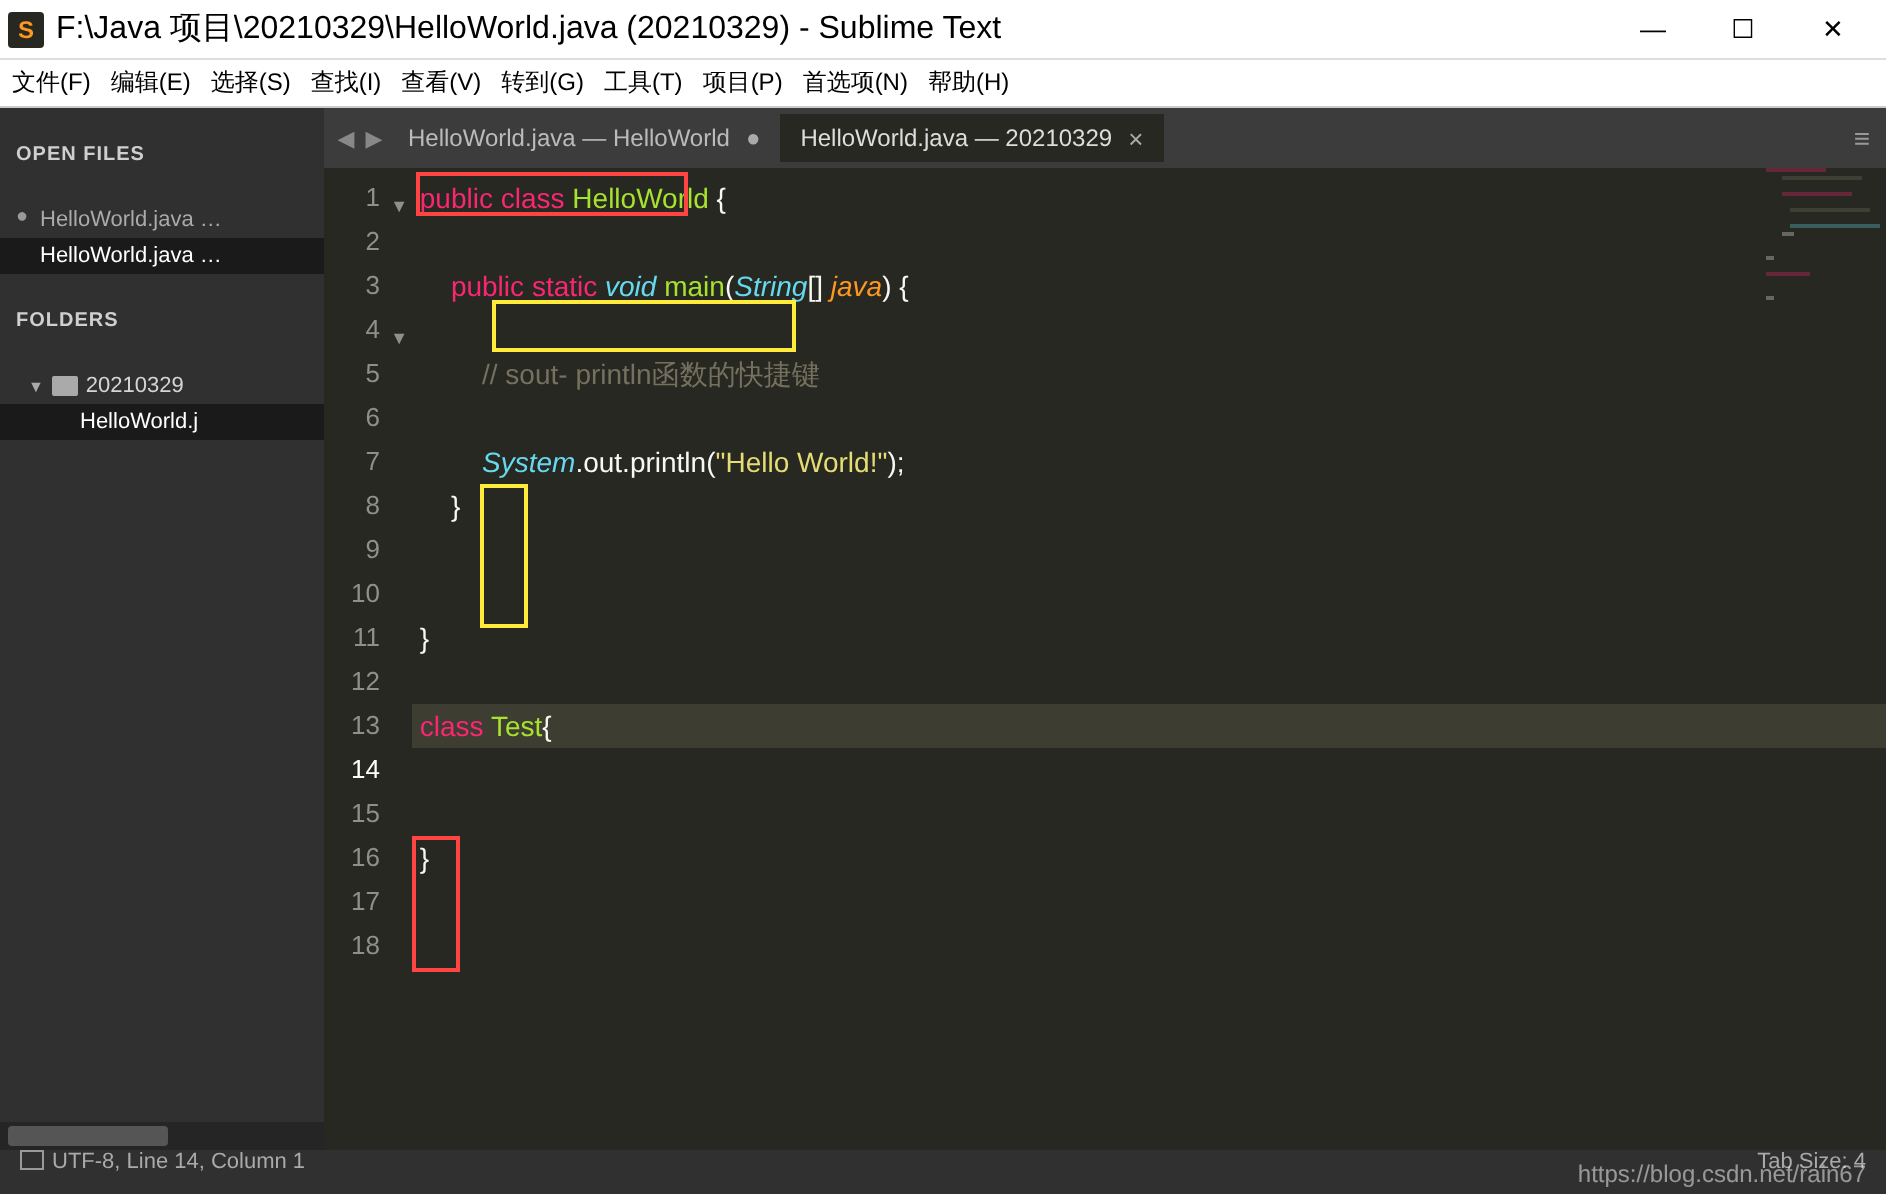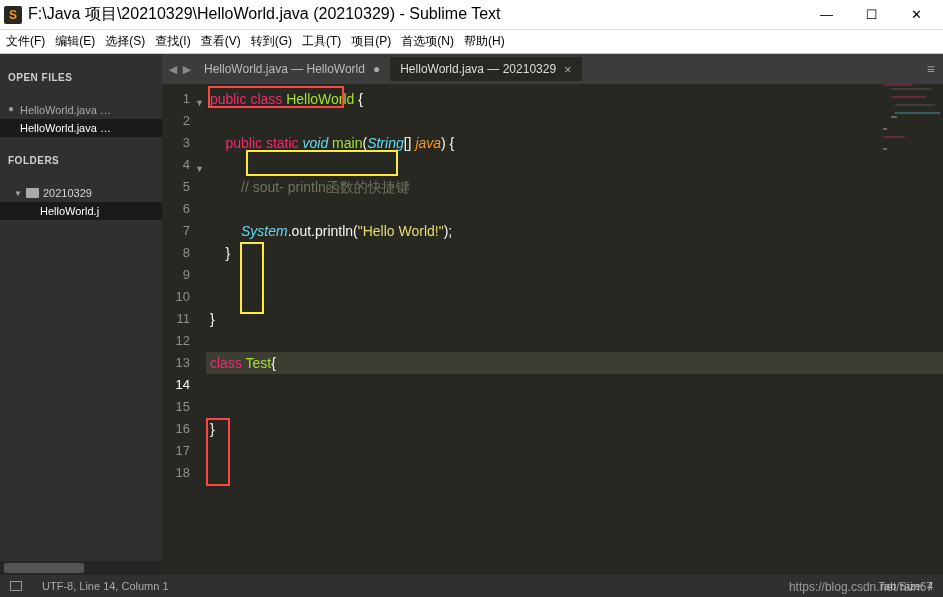--- a/index.html
+++ b/index.html
@@ -53,21 +53,21 @@
 .str { color: #e6db74; } 
 .cm { color: #75715e; } 
 .pl { color: #f8f8f2; } 
 
 .box-red { position: absolute; border: 2px solid #f44; pointer-events: none; }
 .box-yellow { position: absolute; border: 2px solid #ffeb3b; pointer-events: none; }
 
 .minimap { position: absolute; top: 30px; right: 0; width: 60px; height: 200px; opacity: .3; }
 .minimap div { height: 2px; margin-bottom: 2px; }
 
-.statusbar { height: 22px; background: #303030; color: #aaa; display: flex; align-items: center; padding: 0 10px; font-size: 11px; gap: 16px; }
+.statusbar { height: 22px; background: #303030; color: #aaa; display: flex; padding: 0 10px; font-size: 11px; gap: 0; }
 .statusbar .right { margin-left: auto; }
 .sb-icon { display:inline-block; width:12px; height:10px; border:1px solid #999; margin-right:4px; }
 
 .watermark { position: absolute; right: 10px; bottom: 3px; font-size: 12px; color: rgba(255,255,255,.5); pointer-events: none; }
 </style>
 </head>
 <body>
 
 <div class="titlebar">
   <div class="icon-box">

